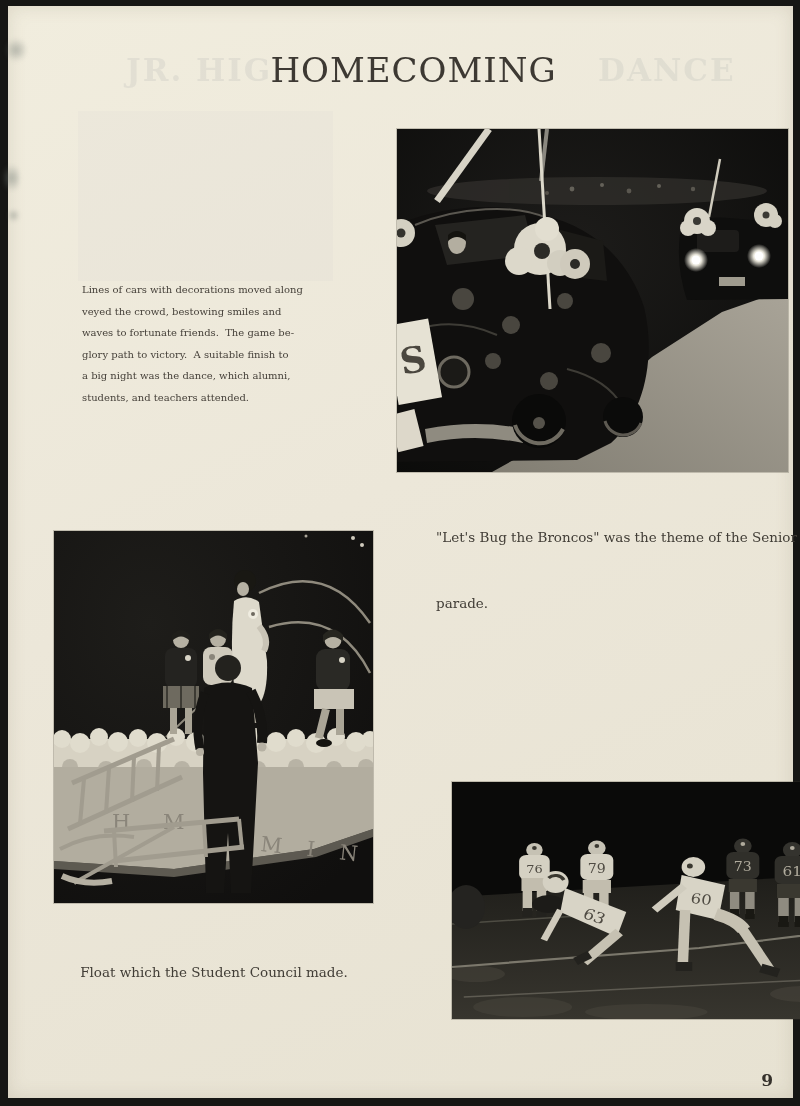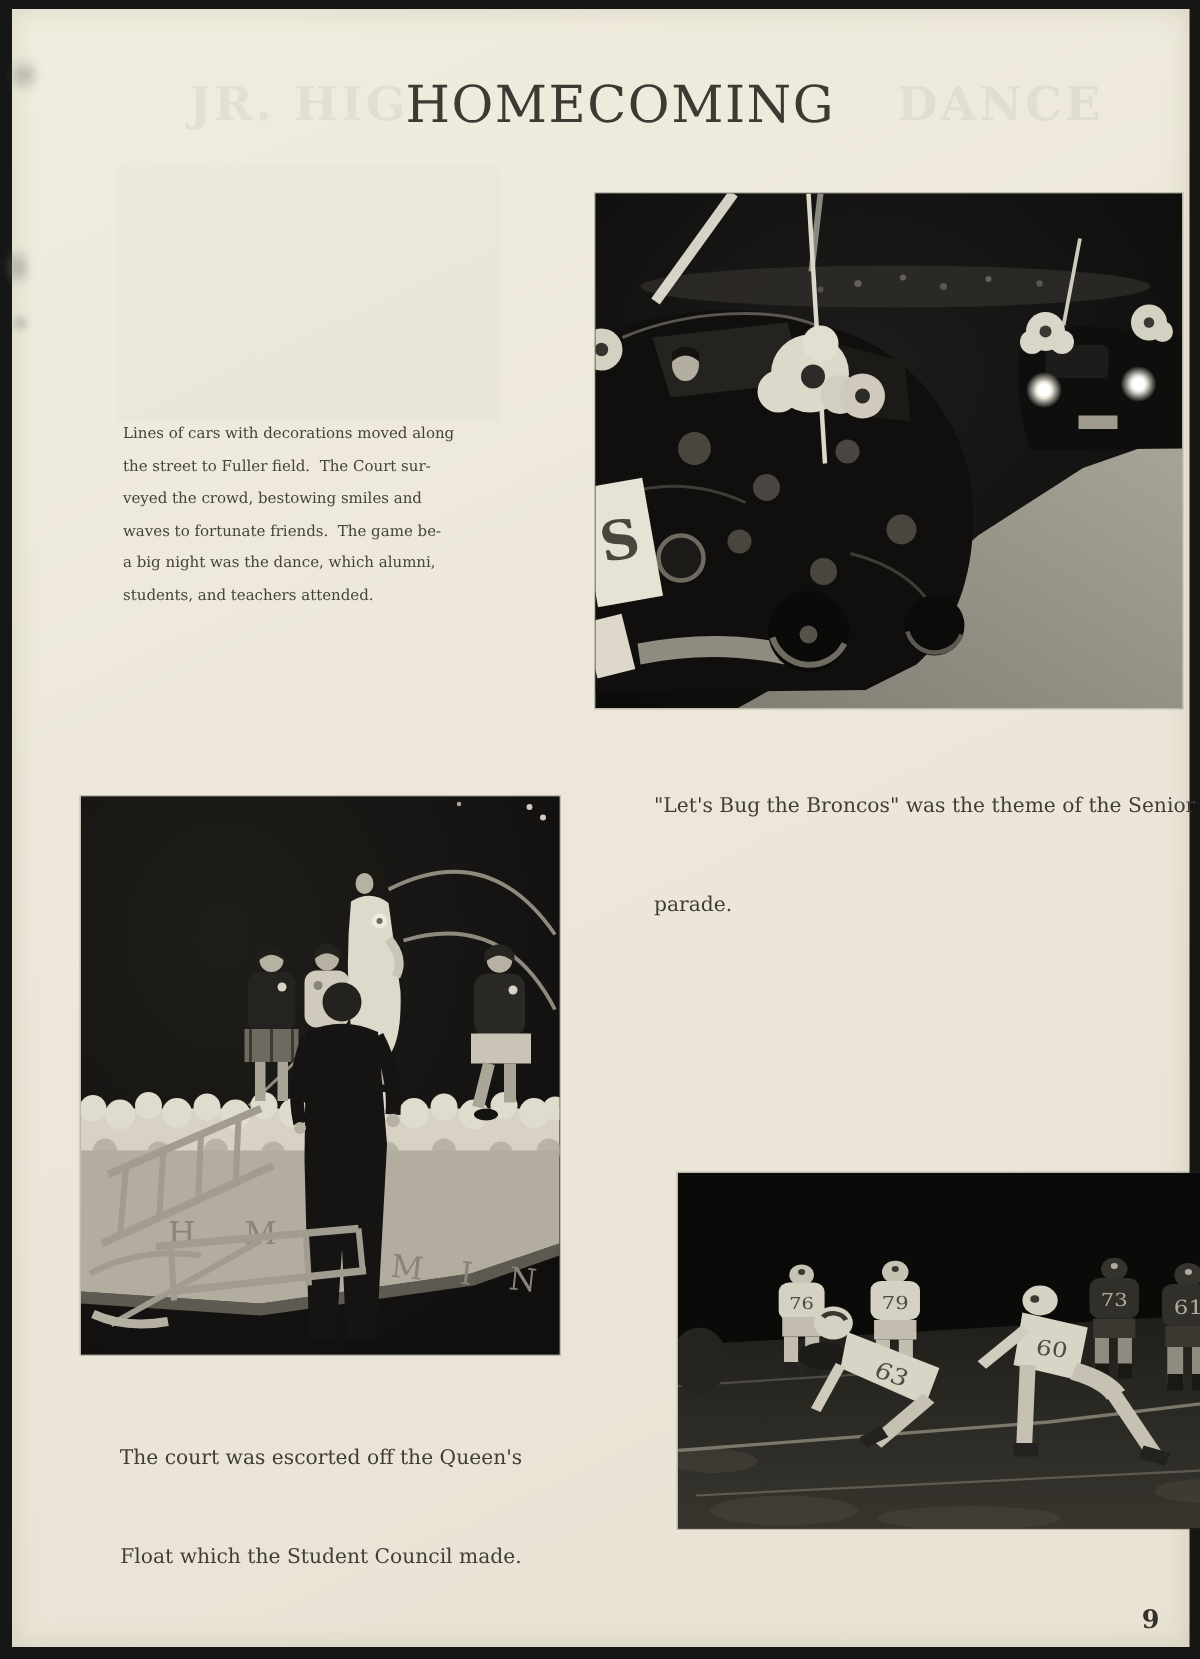--- a/index.html
+++ b/index.html
@@ -32,23 +32,23 @@
 
     <span class="ghost-frag" style="left:118px;">JR. HIG</span>
     <span class="ghost-frag" style="left:590px;">DANCE</span>
     <div class="ghost-rect" style="left:70px;top:105px;width:255px;height:170px;"></div>
     <div class="ghost-rect" style="left:660px;top:186px;width:118px;height:200px;"></div>
 
     <div class="page-title">HOMECOMING</div>
 
     <div class="bodytext">
       <div>Lines of cars with decorations moved along</div>
-      <div>the street to Fuller field.  The Court sur-</div>
       <div>veyed the crowd, bestowing smiles and</div>
       <div>waves to fortunate friends.  The game be-</div>
+      <div>glory path to victory.  A suitable finish to</div>
       <div>a big night was the dance, which alumni,</div>
       <div>students, and teachers attended.</div>
     </div>
 
     <div class="photo" style="left:389px;top:123px;width:391px;height:343px;" aria-label="Decorated Volkswagen Beetles in the night Senior Car parade">
       <svg viewBox="0 0 391 343" preserveAspectRatio="none">
         <defs>
           <radialGradient id="nightbg" cx="45%" cy="35%" r="85%">
             <stop offset="0%" stop-color="#1d1c1a"></stop>
               <stop offset="100%" stop-color="#0a0a09"></stop>
@@ -278,21 +278,20 @@
             <path d="M150,292 L152,326" stroke-width="4"></path>
           <path d="M185,288 L188,318" stroke-width="4"></path>
           <path d="M6,318 Q40,300 80,306" stroke-width="4"></path>
           <path d="M20,352 L120,296" stroke-width="4"></path>
           <path d="M8,345 Q30,355 58,350" stroke-width="6" stroke="#b5b0a2"></path>
         </g>
       </svg>
     </div>
 
     <div class="caption" style="left:46px;top:911px;width:320px;text-align:center;">
-      <div>The court was escorted off the Queen's</div>
       <div>Float which the Student Council made.</div>
     </div>
 
     <div class="caption" style="left:444px;top:742px;width:338px;text-align:center;padding-left:48px;box-sizing:border-box;">
       <div>The Lions tumbled to victory.</div>
     </div>
 
     <div class="photo" style="left:444px;top:776px;width:398px;height:237px;" aria-label="Night football game, Lions tumbling to victory">
       <svg viewBox="0 0 338 237" preserveAspectRatio="none">
         <defs>

